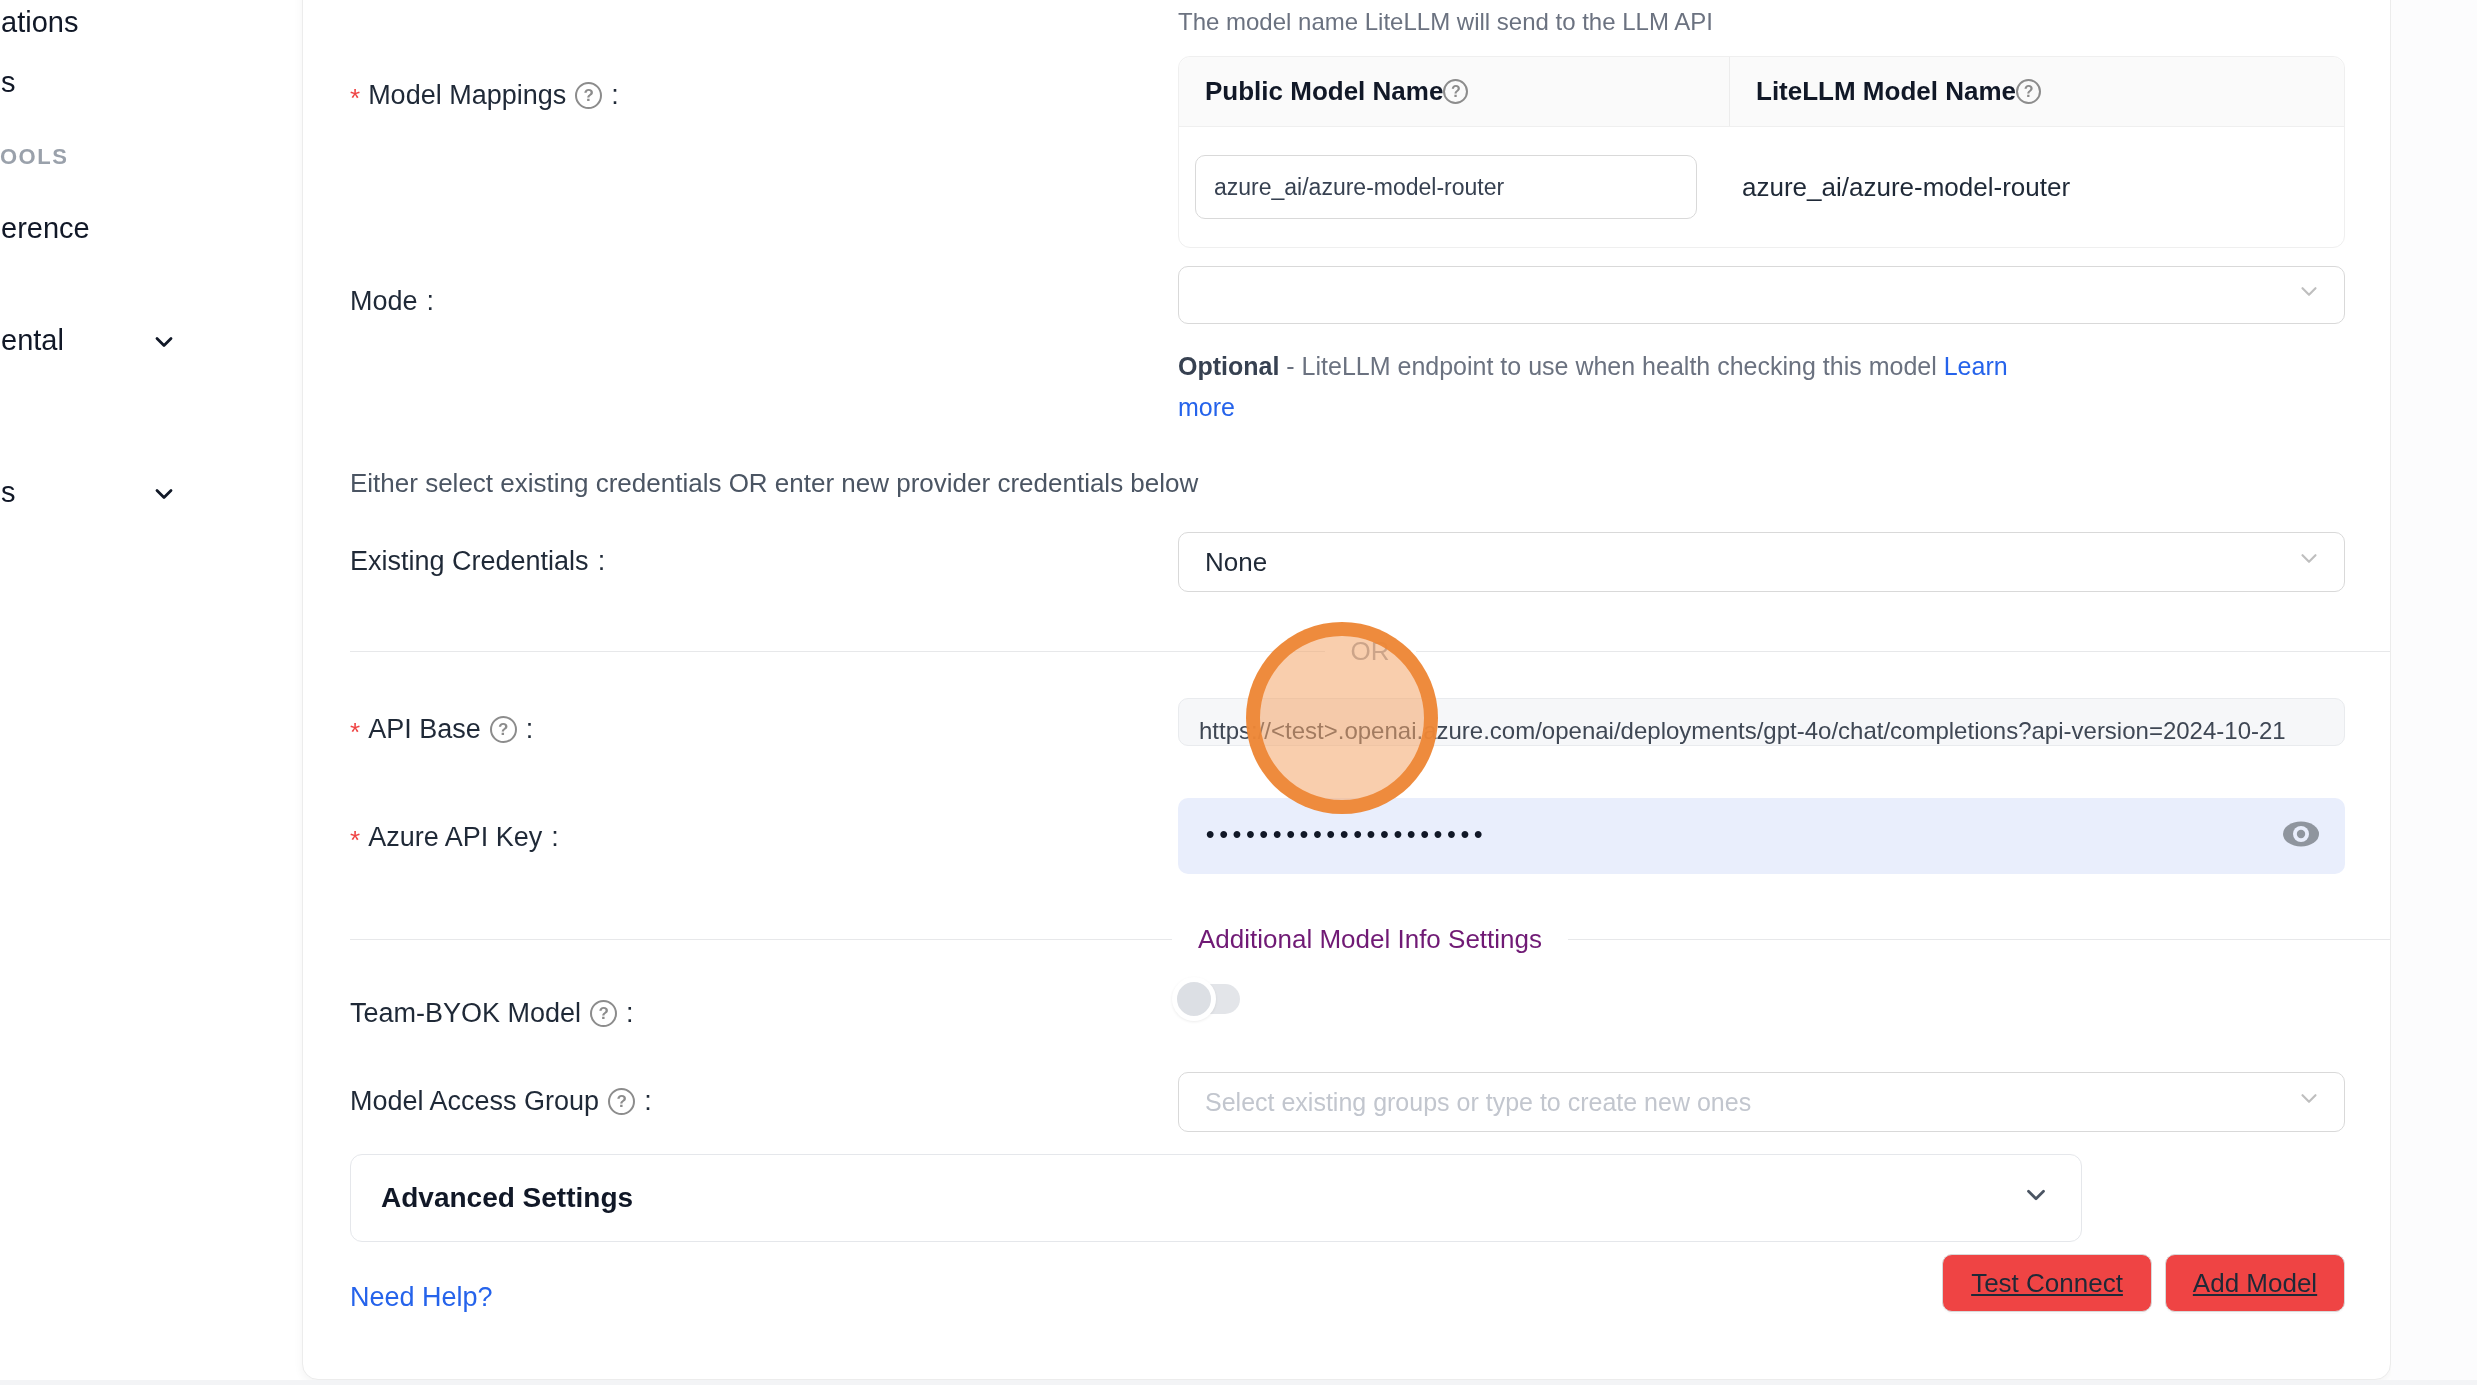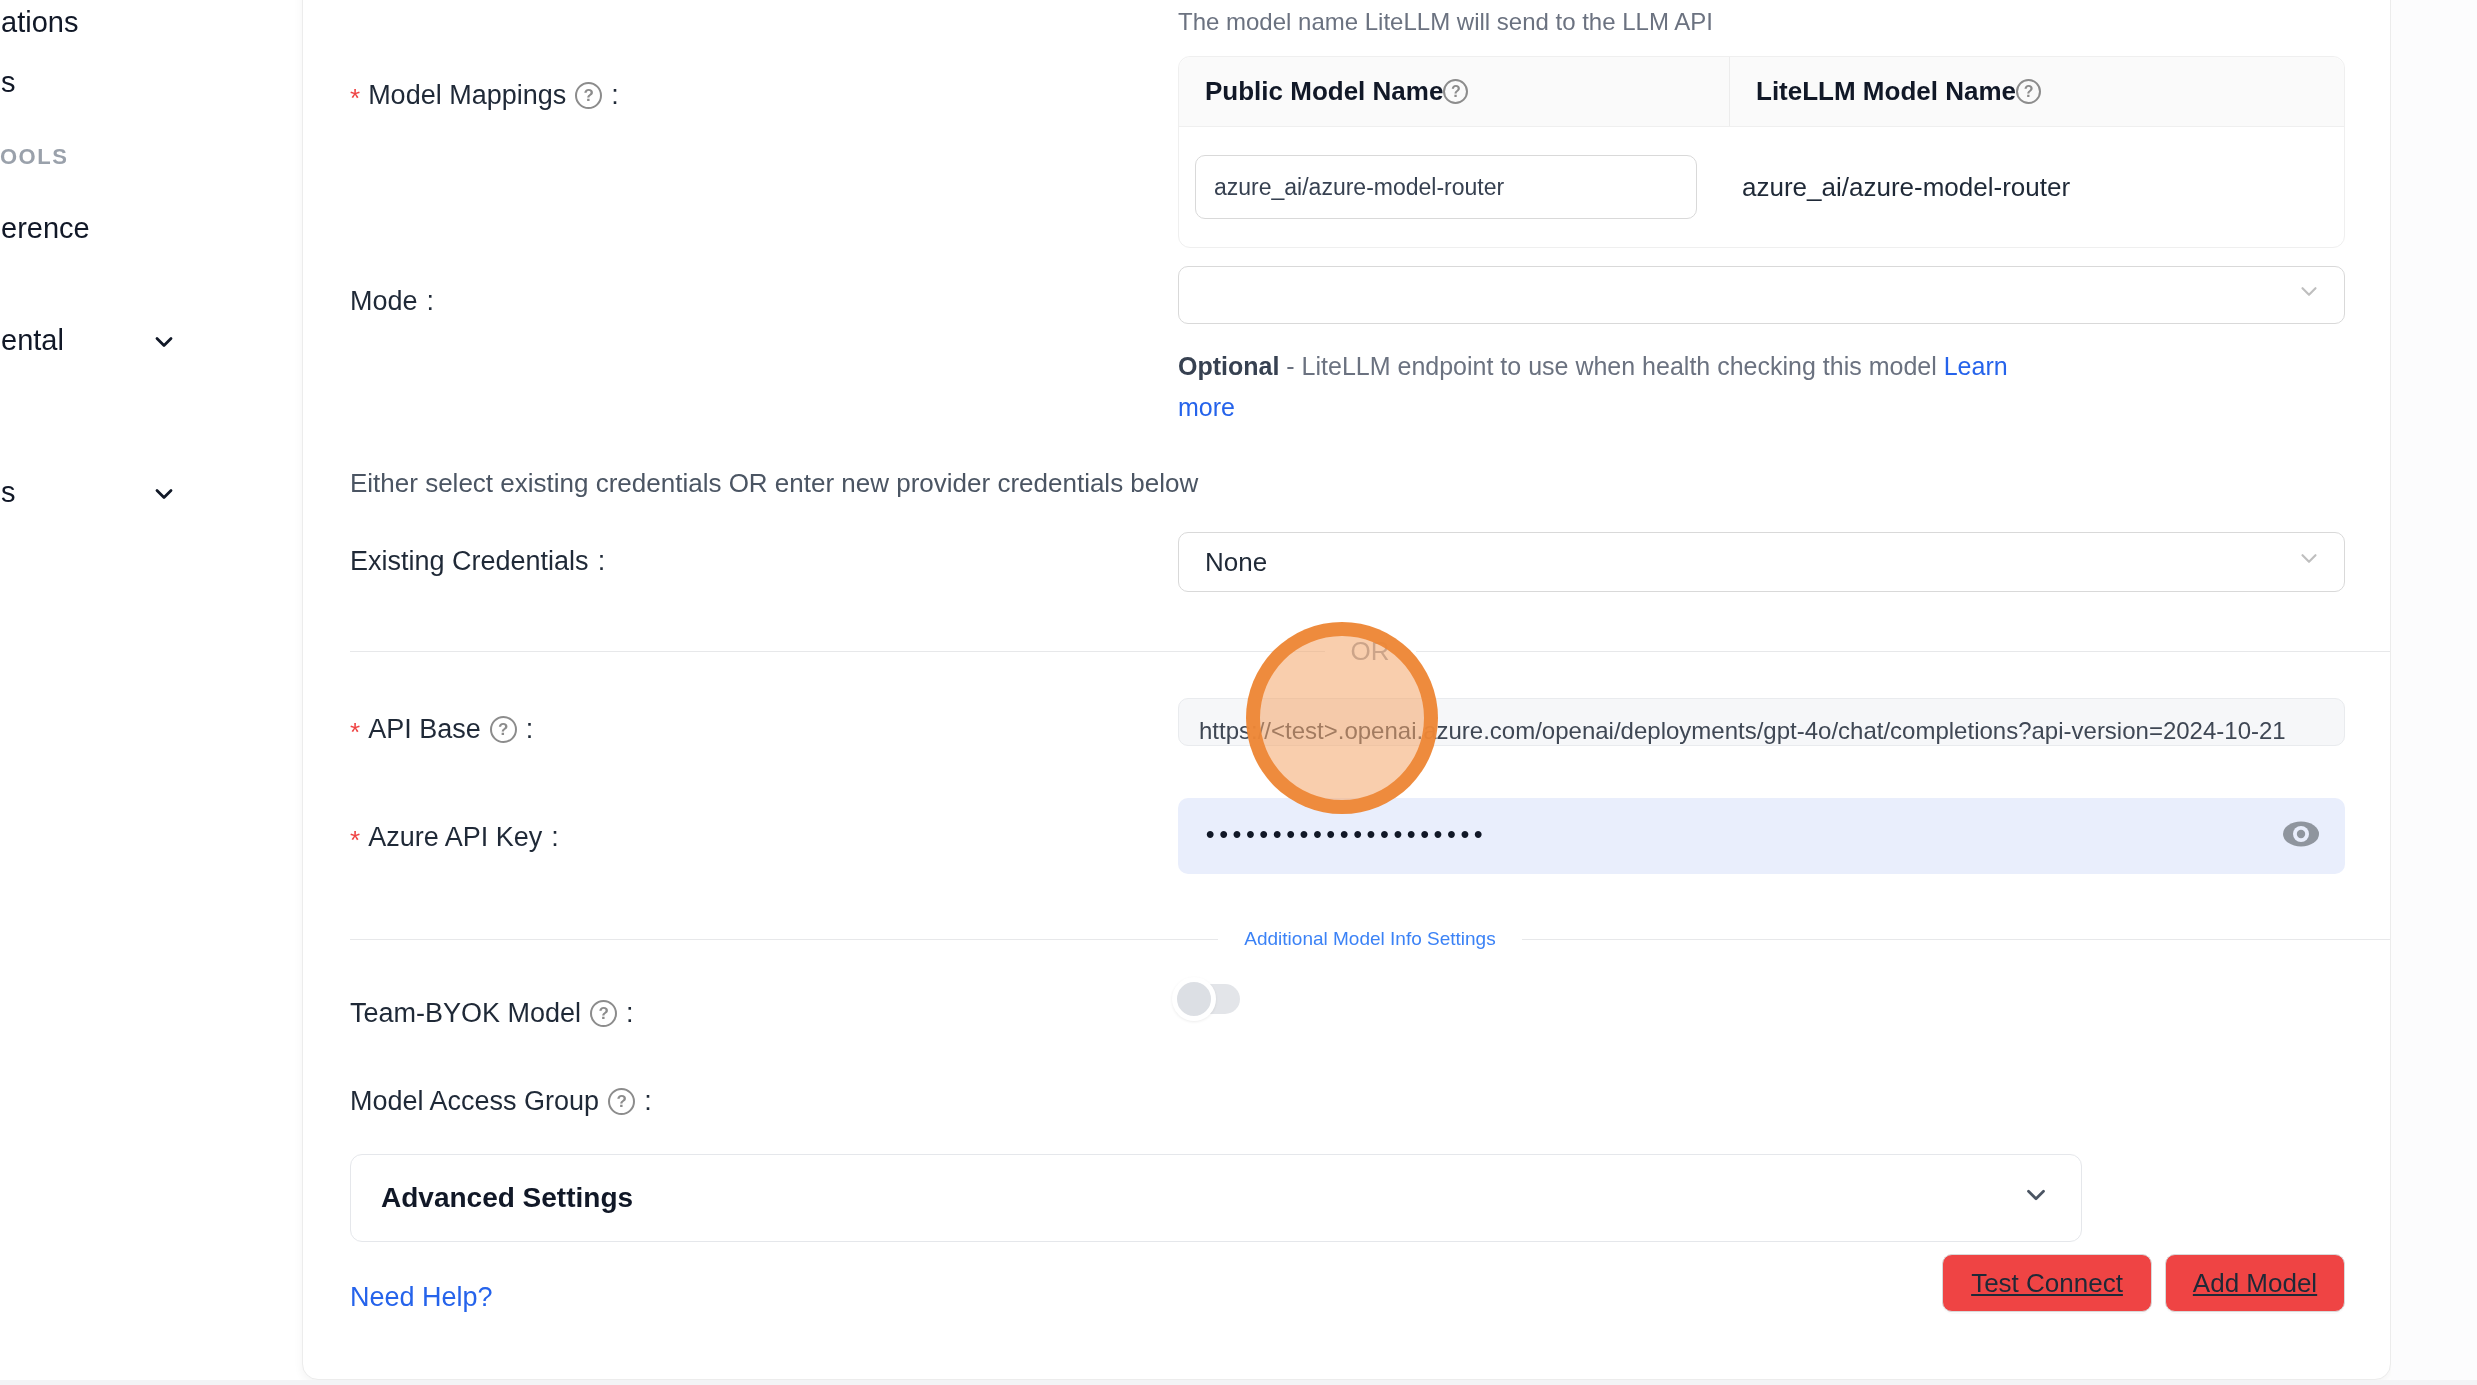--- a/index.html
+++ b/index.html
@@ -49,21 +49,21 @@
     margin-left:16px; width:502px; height:64px; border:1px solid #d9d9d9; border-radius:10px;
     display:flex; align-items:center; padding:0 18px; font-size:23px; color:#374151; background:#fff;
   }
   .map-cell2{ margin-left:12px; font-size:26px; color:#1f2937; }
 
   
   .divider{ position:absolute; left:350px; width:2040px; display:flex; align-items:center; }
   .divider .line{ flex:1; border-top:1px solid #e7e8ea; }
   .divider .d-label{ padding:0 26px; white-space:nowrap; }
   .or-label{ color:#9ca3af; font-size:26px; }
-  .info-label{ color:#3b82f6; font-size:19px; }
+  .info-label{ color:#701a75; font-size:26px; }
 
   
   .api-input{
     position:absolute; left:1178px; top:698px; width:1167px; height:48px;
     background:#f6f7f9; border:1px solid #e9ebee; border-radius:10px;
     font-size:24px; color:#3f4754; line-height:64px; padding:0 20px;
     white-space:nowrap; overflow:hidden;
   }
   .key-input{
     position:absolute; left:1178px; top:798px; width:1167px; height:76px;
@@ -245,20 +245,28 @@
   </div>
   <div class="toggle">
     <span class="knob"></span>
   </div>
 
   <div class="label-row" style="left:350px; top:1086px">
     <span>Model Access Group</span>
     <span class="help-icon">?</span>
     <span class="colon">:</span>
   </div>
+  <div class="select" style="left:1178px; top:1072px; width:1167px; height:60px">
+    <span class="placeholder">Select existing groups or type to create new ones</span>
+    <span class="chev">
+      <svg width="26" height="26" viewBox="0 0 24 24" fill="none">
+          <polyline points="6,9 12,15 18,9" stroke="#bfbfbf" stroke-width="2" stroke-linecap="round" stroke-linejoin="round"></polyline>
+        </svg>
+    </span>
+  </div>
 
   <div class="adv-panel">
     <span>Advanced Settings</span>
     <span class="chev">
       <svg width="30" height="30" viewBox="0 0 24 24" fill="none">
           <polyline points="6,9 12,15 18,9" stroke="#4b5563" stroke-width="2.2" stroke-linecap="round" stroke-linejoin="round"></polyline>
         </svg>
     </span>
   </div>
 

